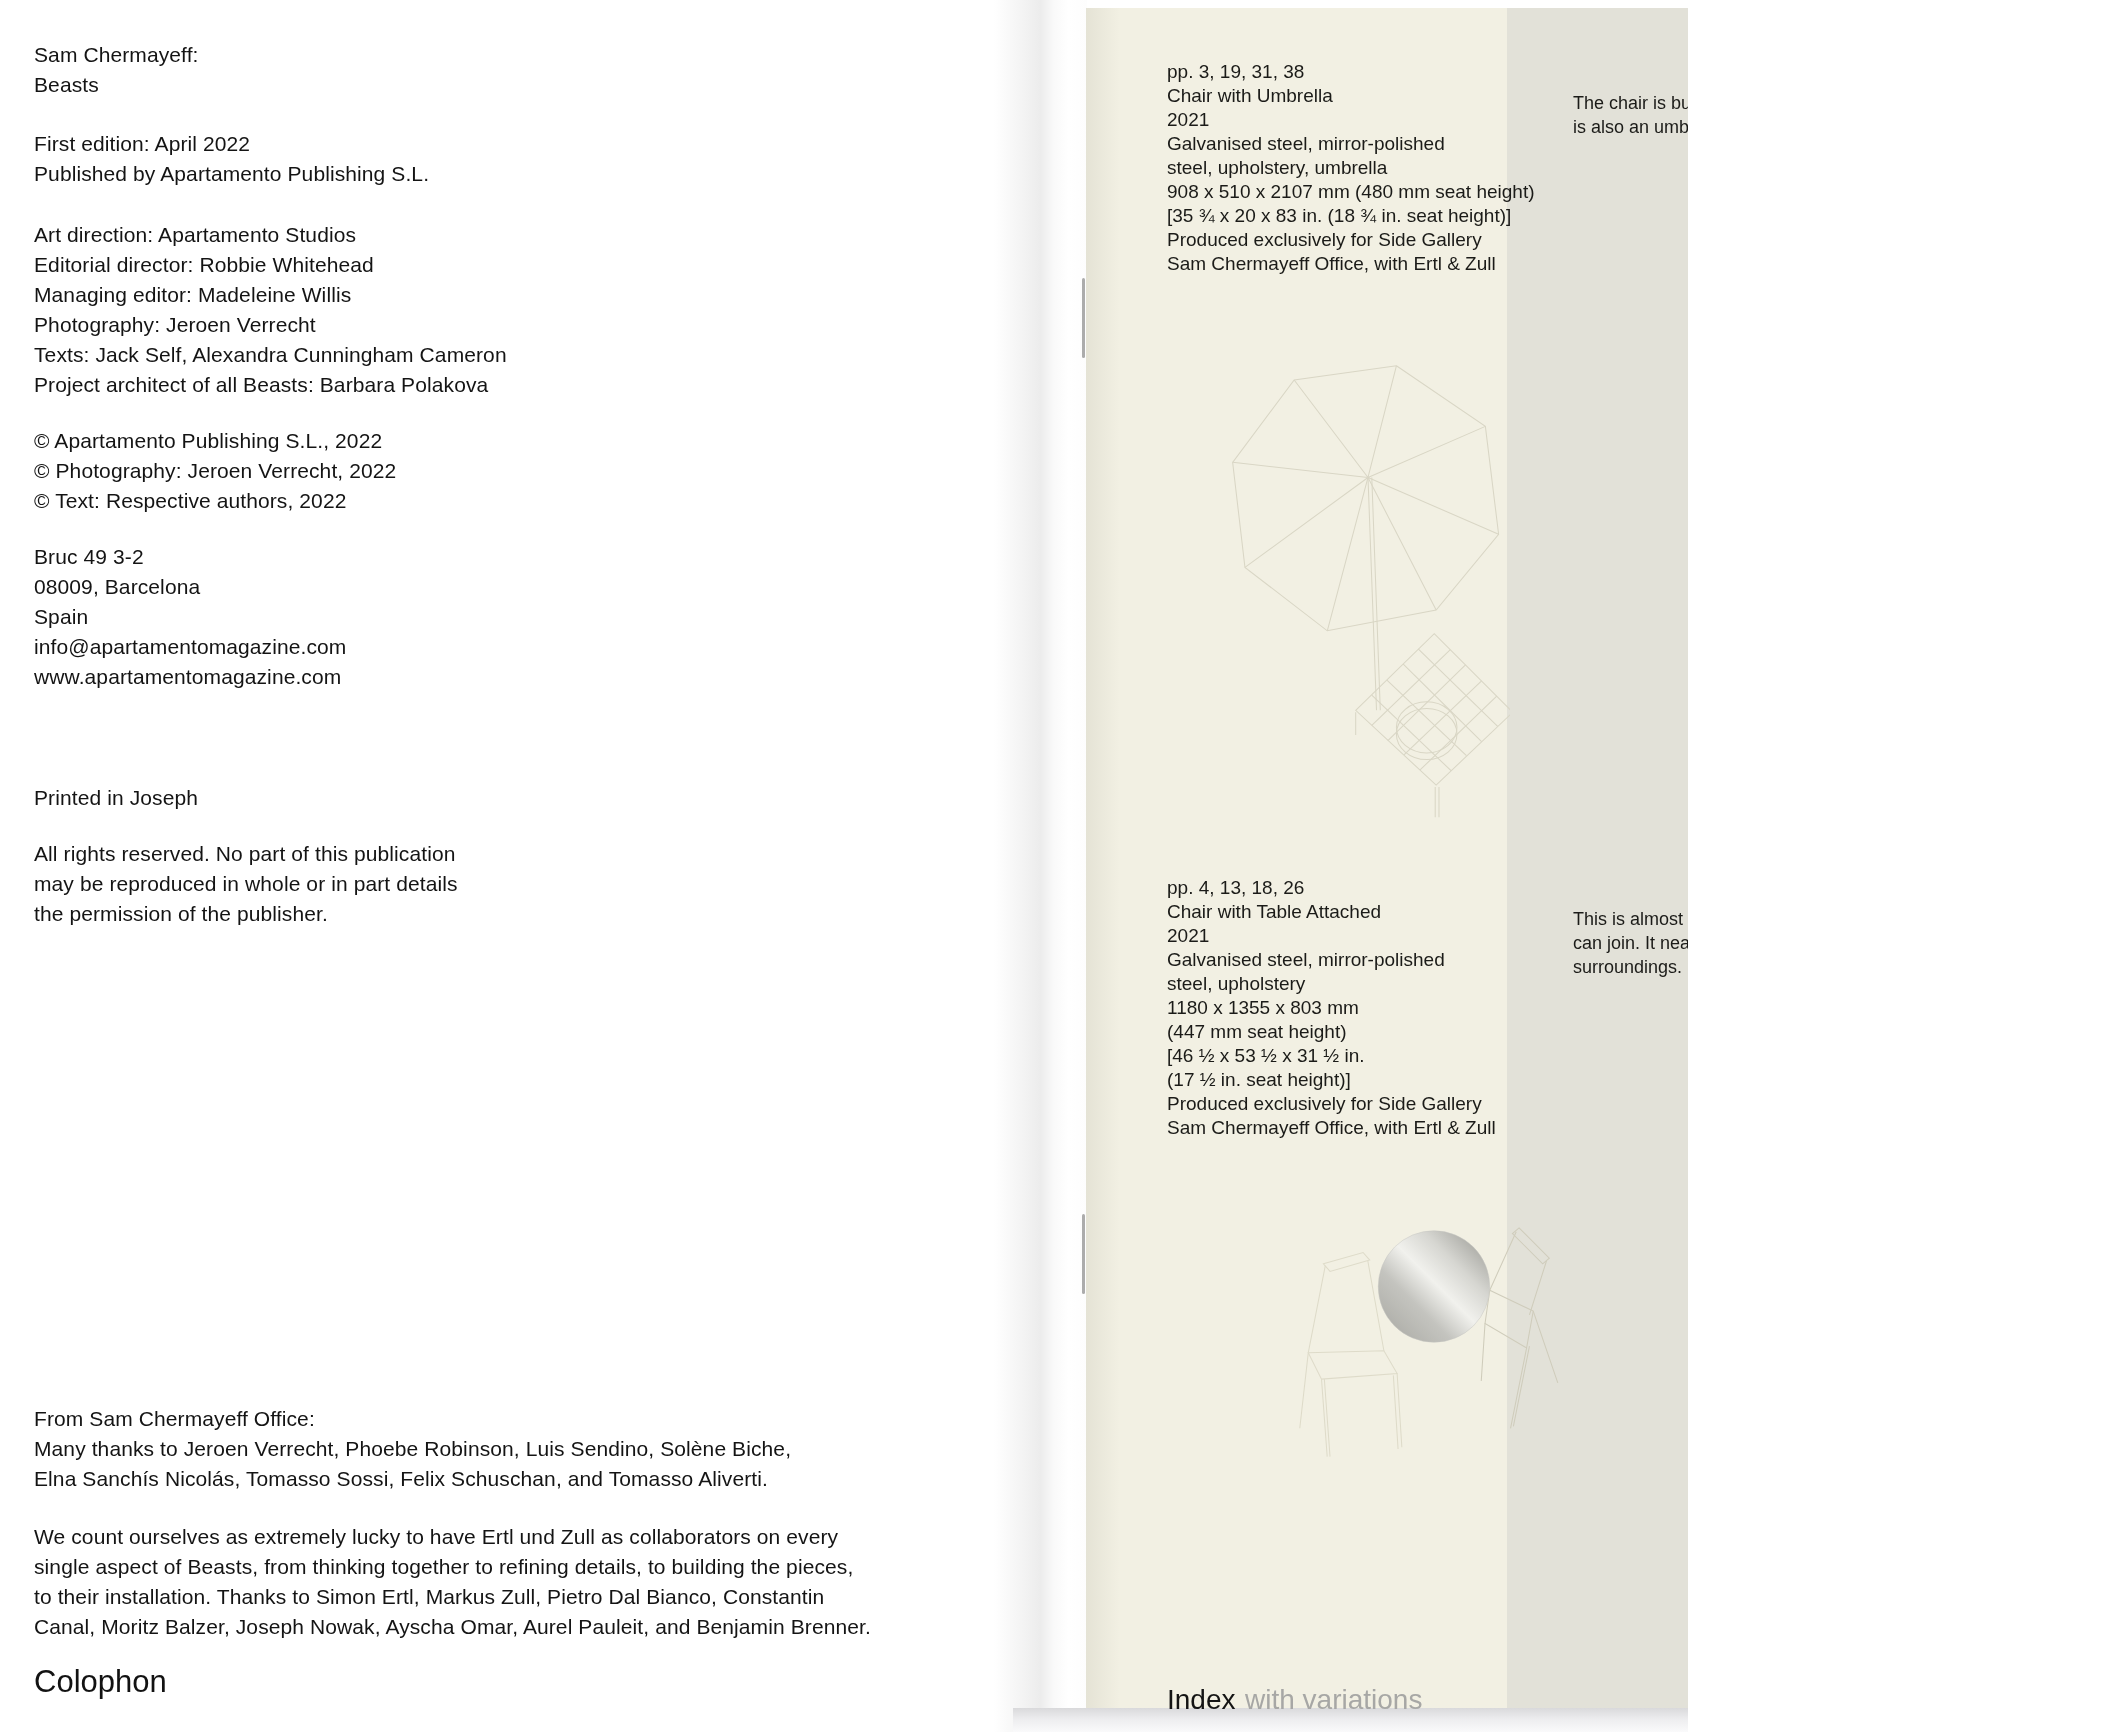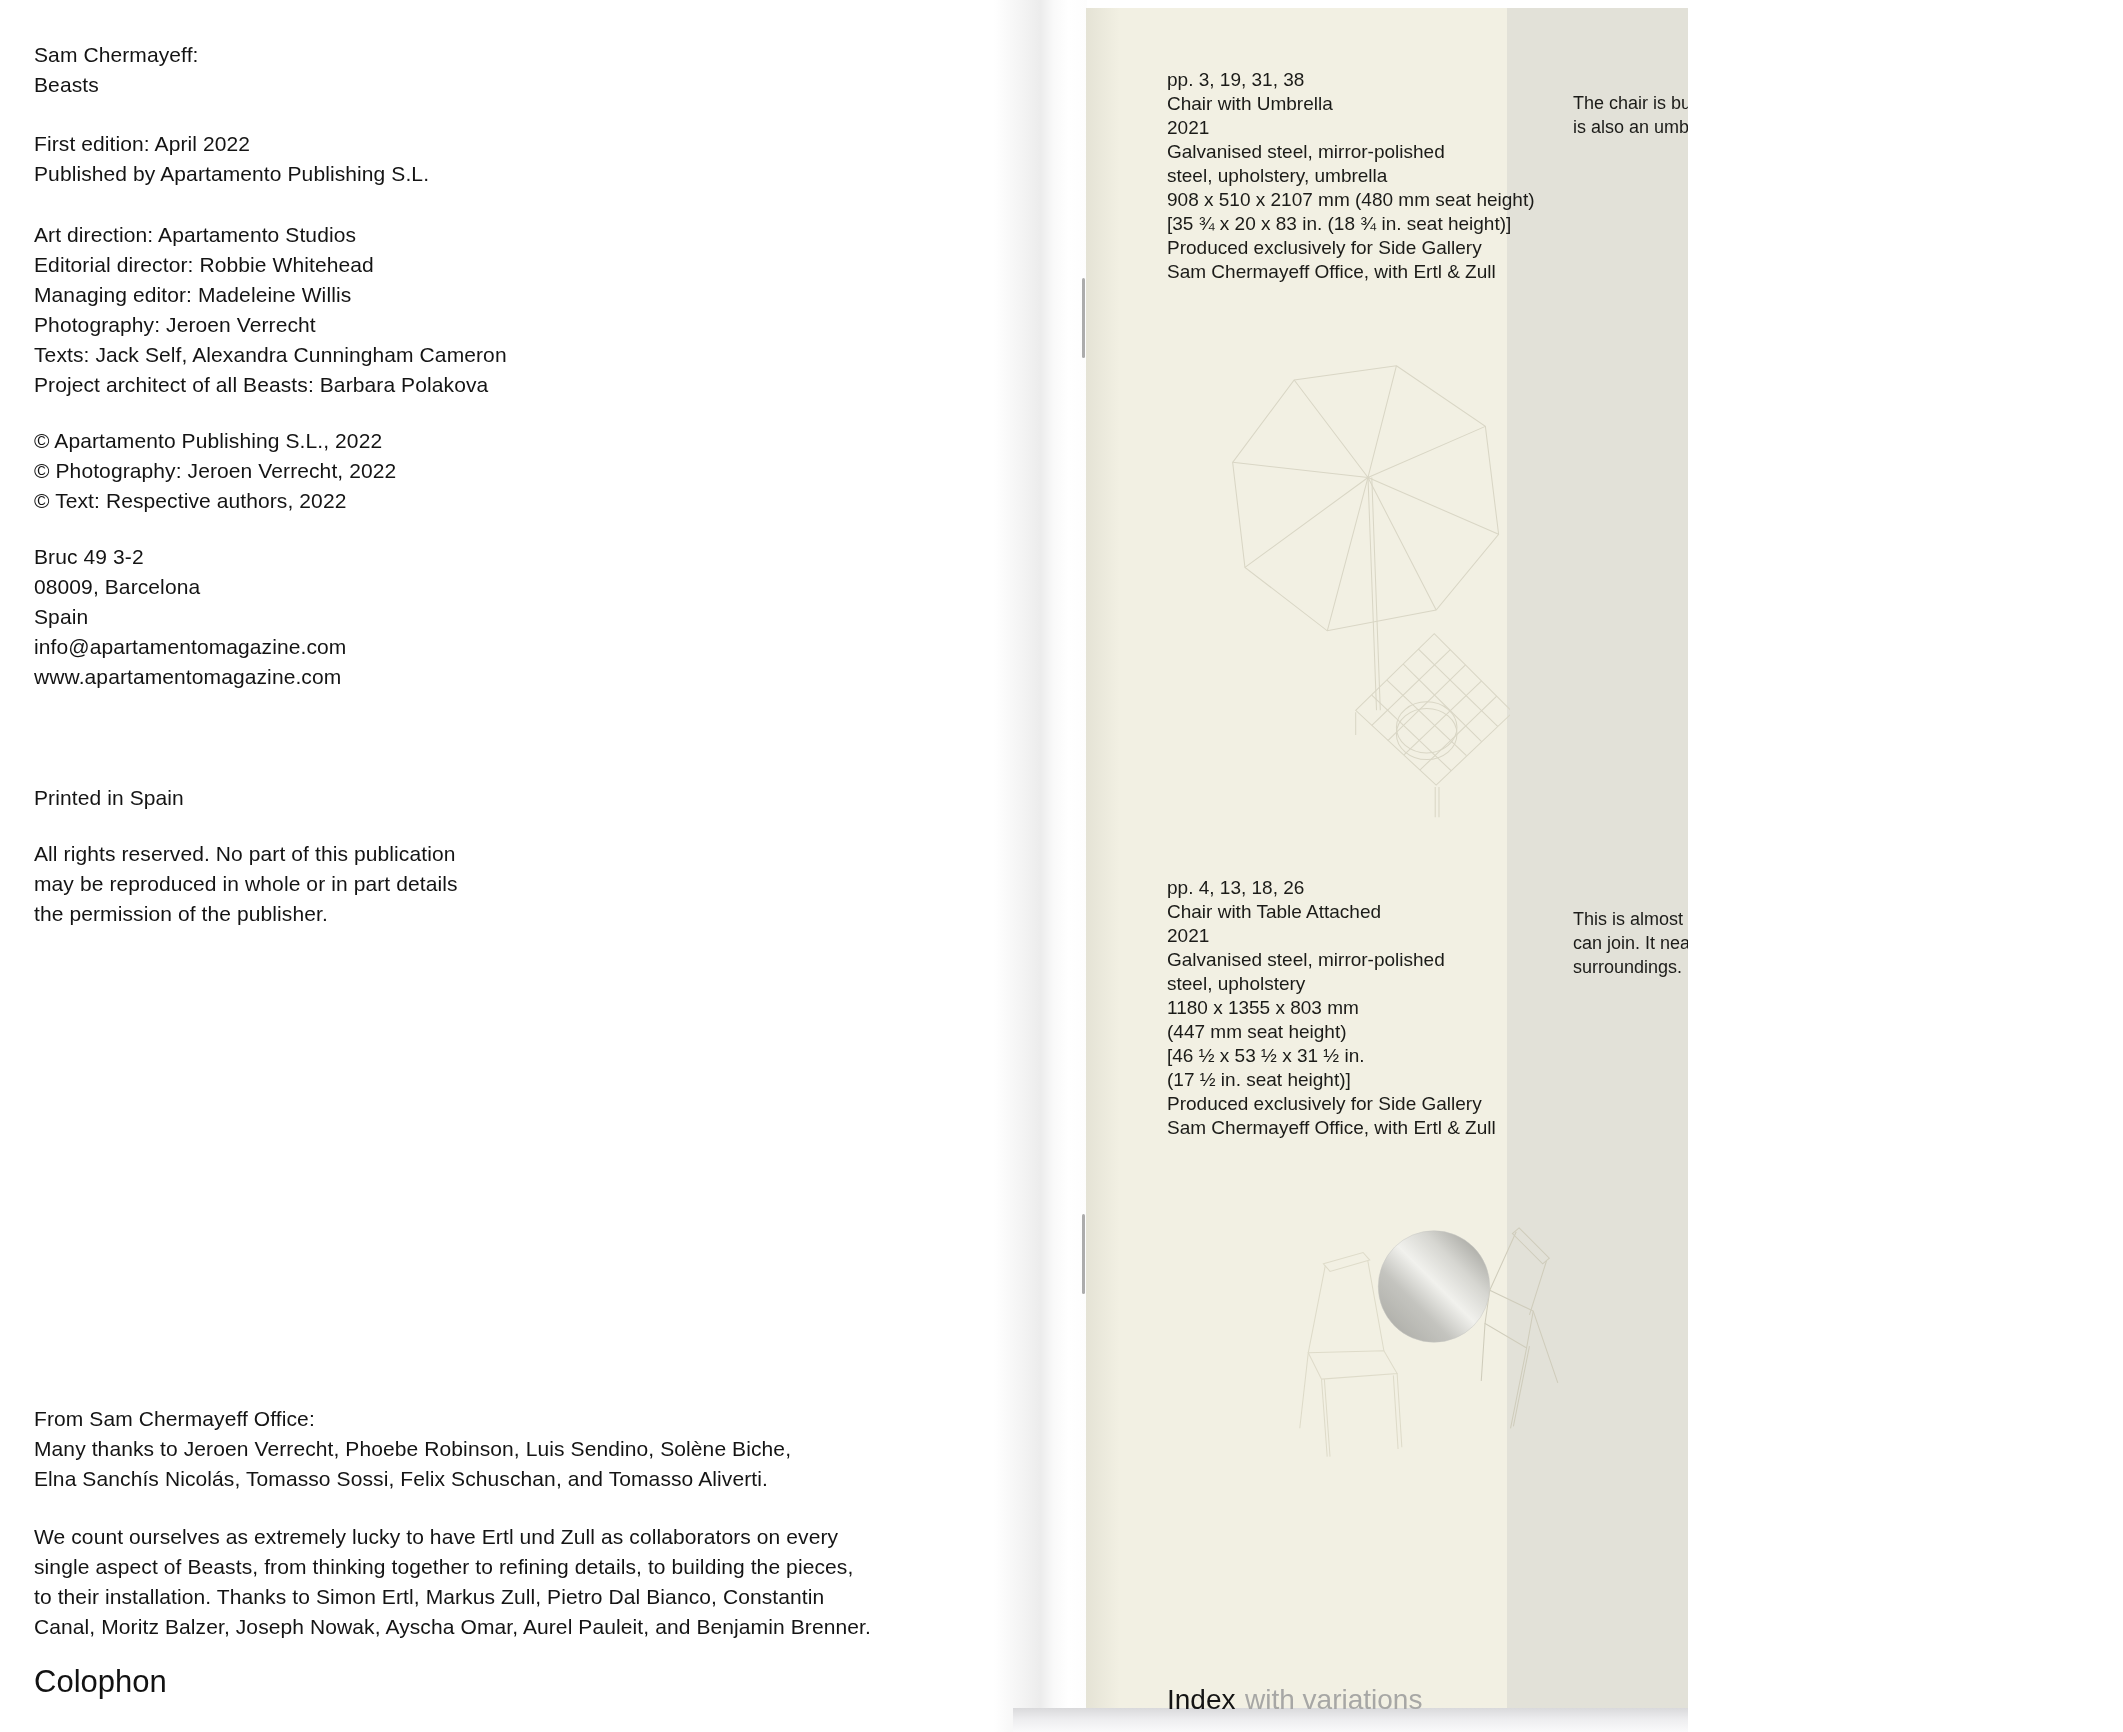--- a/index.html
+++ b/index.html
@@ -108,21 +108,21 @@
 Texts: Jack Self, Alexandra Cunningham Cameron
 Project architect of all Beasts: Barbara Polakova</div>
   <div class="lp" style="top:426px">© Apartamento Publishing S.L., 2022
 © Photography: Jeroen Verrecht, 2022
 © Text: Respective authors, 2022</div>
   <div class="lp" style="top:542px">Bruc 49 3-2
 08009, Barcelona
 Spain
 info@apartamentomagazine.com
 www.apartamentomagazine.com</div>
-  <div class="lp" style="top:783px">Printed in Spain</div>
+  <div class="lp" style="top:783px">Printed in Joseph</div>
   <div class="lp" style="top:839px">All rights reserved. No part of this publication
 may be reproduced in whole or in part details
 the permission of the publisher.</div>
   <div class="lp" style="top:1522px">We count ourselves as extremely lucky to have Ertl und Zull as collaborators on every
 single aspect of Beasts, from thinking together to refining details, to building the pieces,
 to their installation. Thanks to Simon Ertl, Markus Zull, Pietro Dal Bianco, Constantin
 Canal, Moritz Balzer, Joseph Nowak, Ayscha Omar, Aurel Pauleit, and Benjamin Brenner.</div>
   <div class="lp" style="top:1404px">From Sam Chermayeff Office:
 Many thanks to Jeroen Verrecht, Phoebe Robinson, Luis Sendino, Solène Biche,
 Elna Sanchís Nicolás, Tomasso Sossi, Felix Schuschan, and Tomasso Aliverti.</div>
@@ -131,21 +131,21 @@
   <div class="gutter"></div>
 
   <div class="right-page">
     <div class="inner-gutter-shadow"></div>
   </div>
   <div class="tick" style="top:278px"></div>
   <div class="tick" style="top:1214px"></div>
   <div class="fore-edge"></div>
   <div class="bottom-shadow"></div>
 
-  <div class="rp-cap" style="top:68px">pp. 3, 19, 31, 38
+  <div class="rp-cap" style="top:60px">pp. 3, 19, 31, 38
 Chair with Umbrella
 2021
 Galvanised steel, mirror-polished
 steel, upholstery, umbrella
 908 x 510 x 2107 mm (480 mm seat height)
 [35 ¾ x 20 x 83 in. (18 ¾ in. seat height)]
 Produced exclusively for Side Gallery
 Sam Chermayeff Office, with Ertl &amp; Zull</div>
   <div class="rp-desc" style="top:91px">The chair is built with a steel structure and a leg that
 is also an umbrella base.</div>

